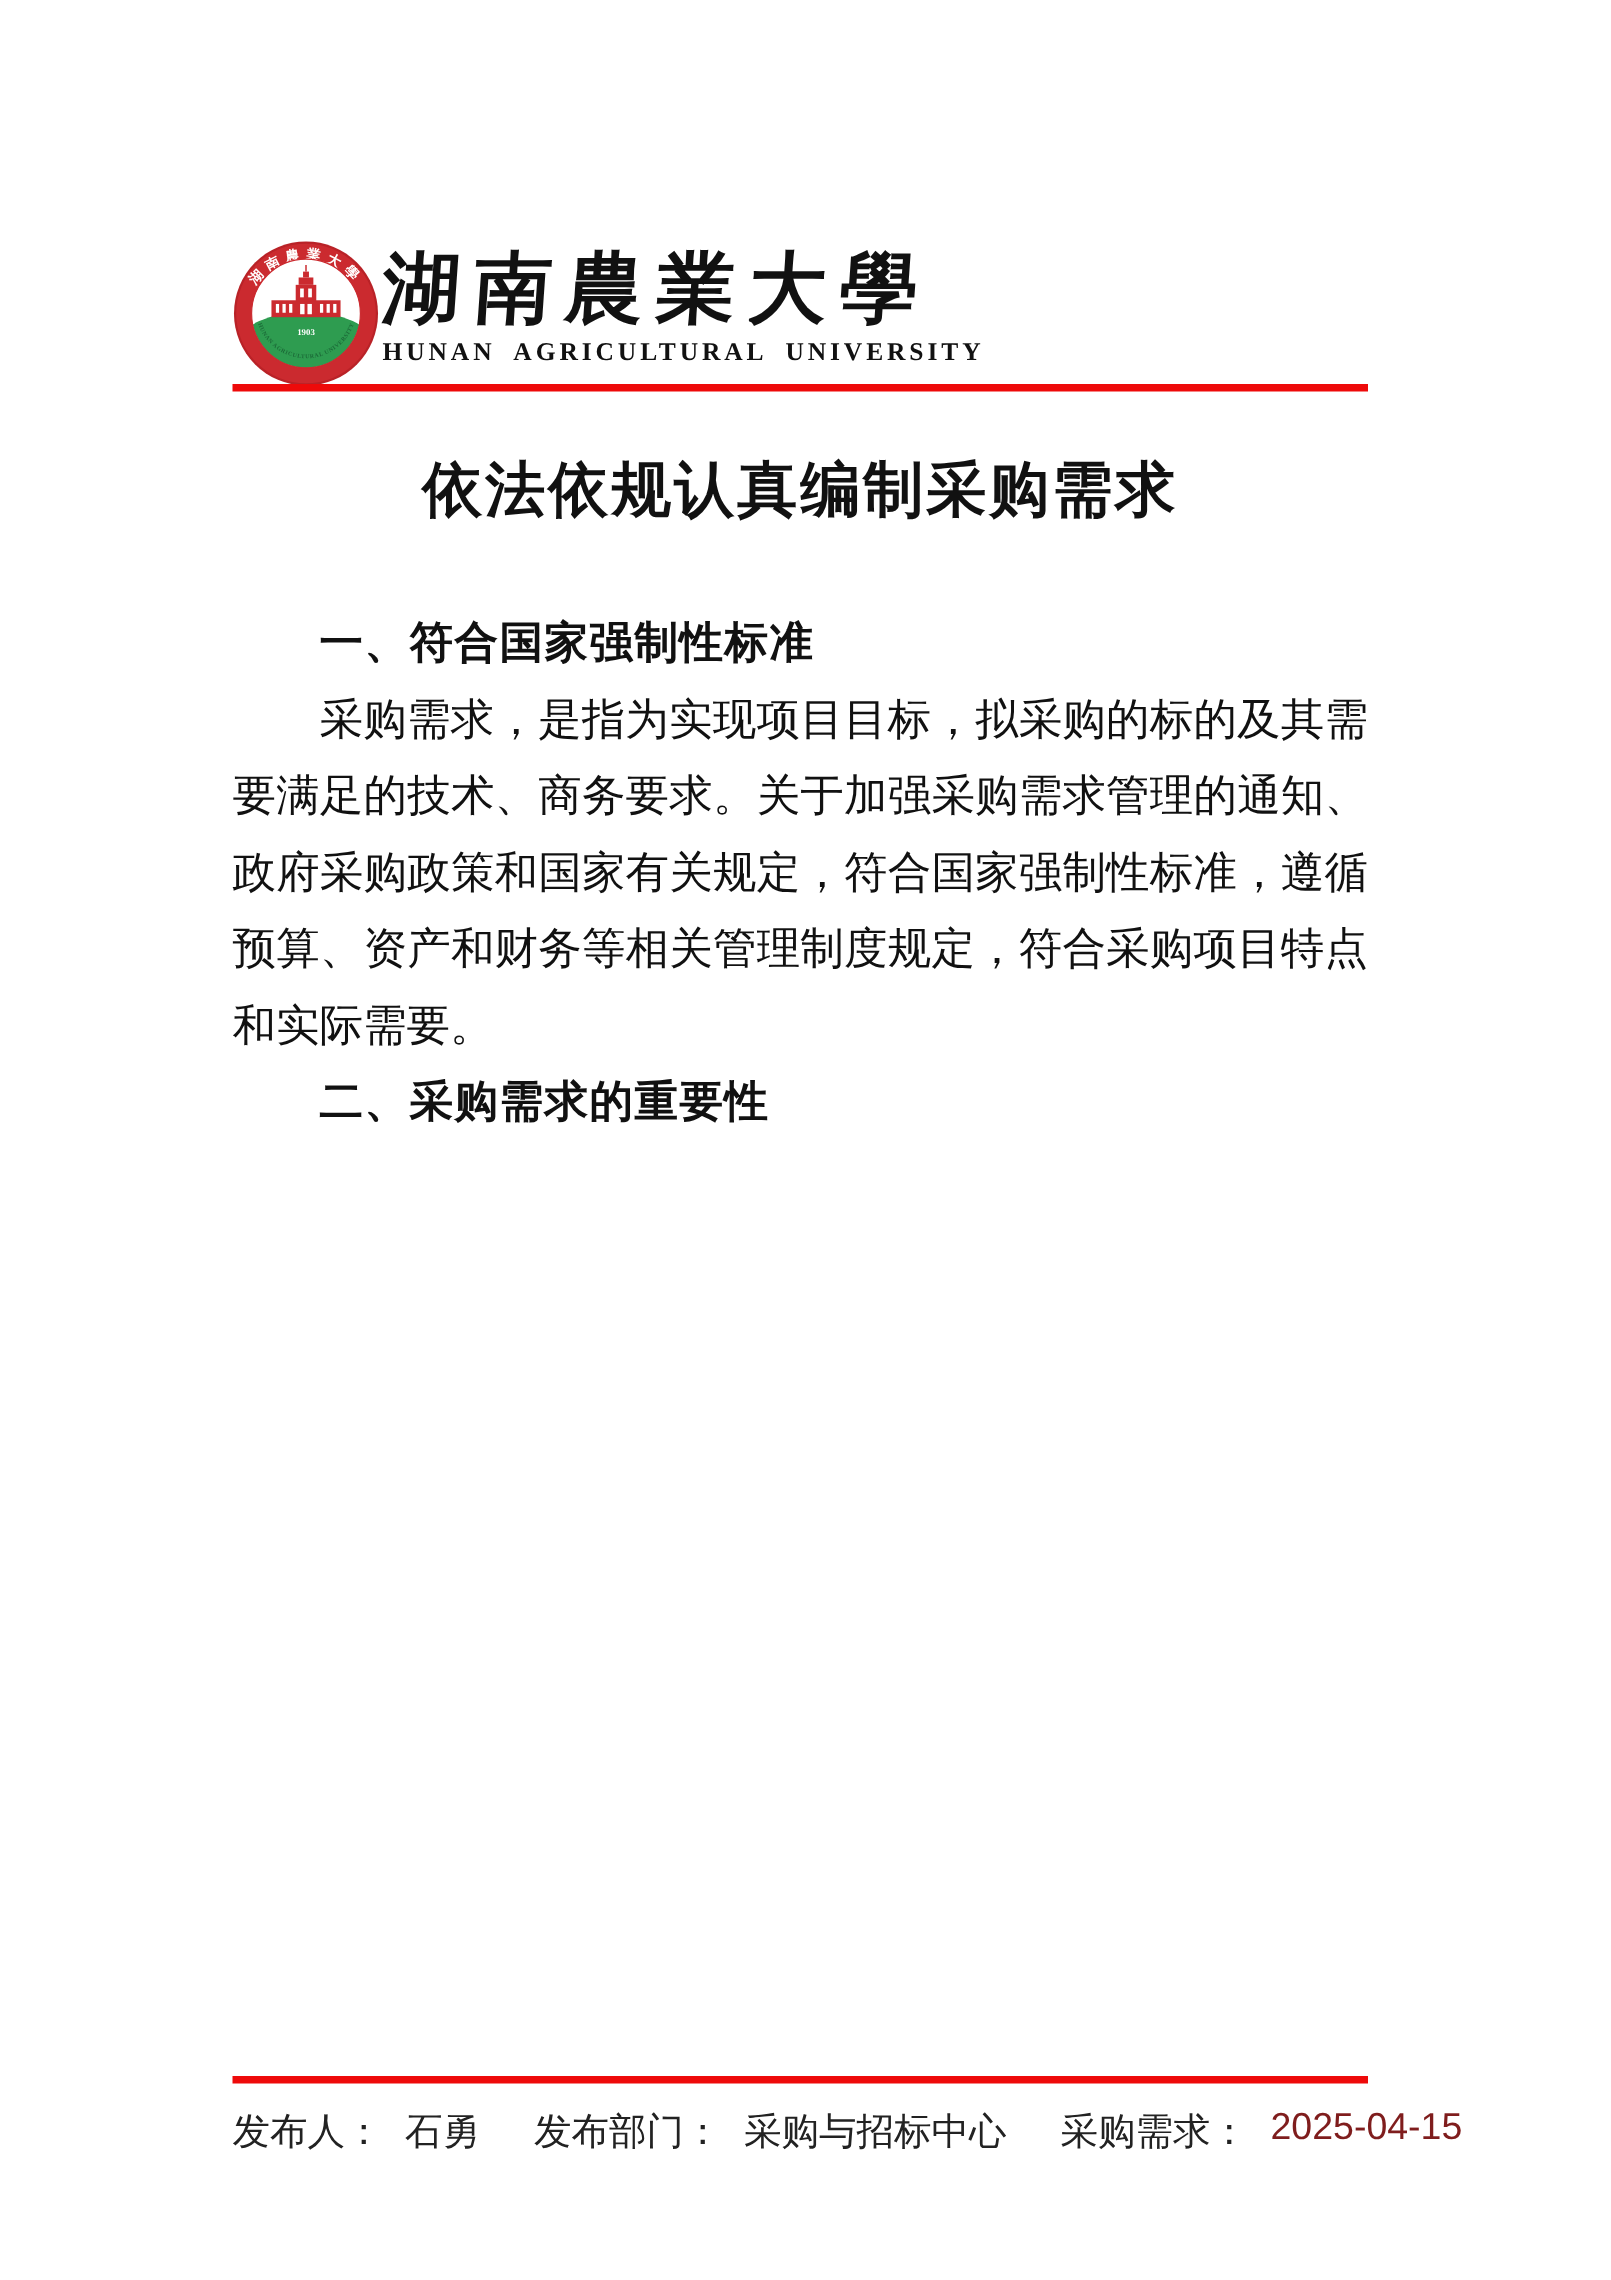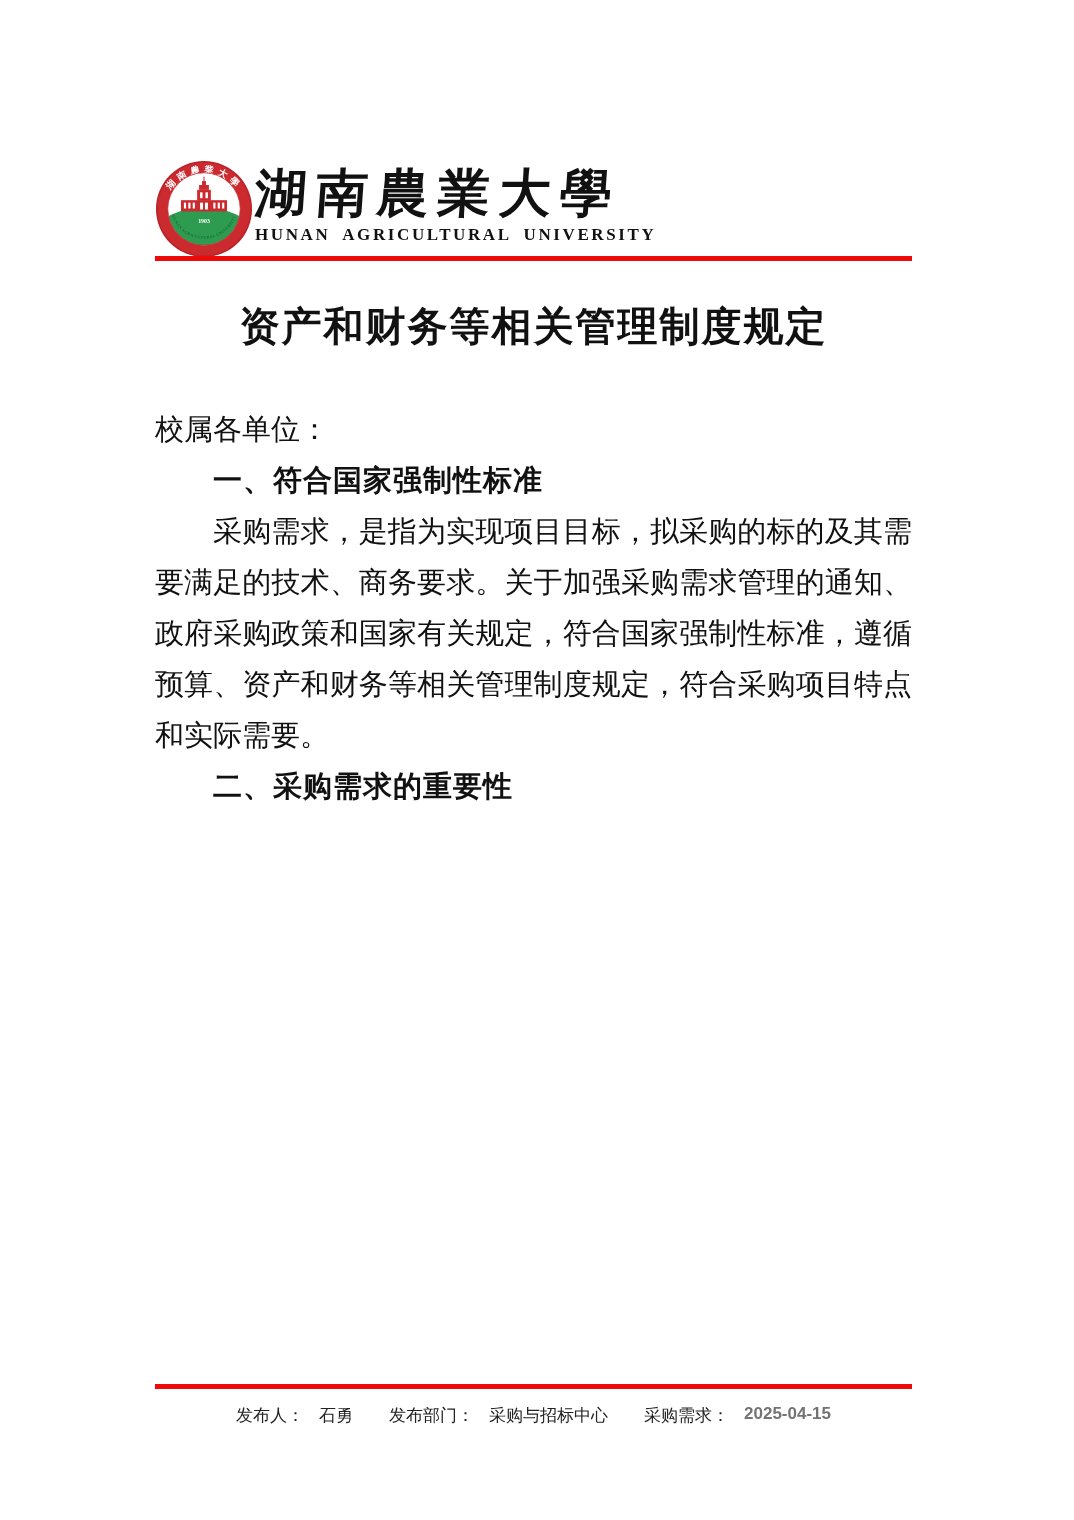--- a/index.html
+++ b/index.html
@@ -72,32 +72,32 @@
     font-weight: bold;
     letter-spacing: 1px;
   }
   
   .footer {
     position: absolute;
     top: 1404px;
     left: 155px;
     width: 757px;
     display: flex;
-    justify-content: center;
+    justify-content: space-between;
     gap: 36px;
-    font-size: 17px;
+    font-size: 25px;
     white-space: nowrap;
     color: #222222;
   }
   .footer .pair { display: inline-flex; }
   .footer .value { margin-left: 15px; }
   .footer .date-value {
     font-family: "Liberation Sans", "DejaVu Sans", sans-serif;
-    font-weight: bold;
-    color: #737373;
+    font-weight: normal;
+    color: #7f1d1d;
   }
 </style>
 </head>
 <body>
 
 <div class="page">
 
   <div class="header">
     <svg class="logo" viewBox="0 0 100 100" aria-hidden="true">
       <defs>
@@ -142,24 +142,23 @@
       <circle cx="50" cy="50" r="37" fill="none" stroke="#cb2a2f" stroke-width="0.8"></circle>
     </svg>
     <div class="brand">
       <div class="brand-cn">湖南農業大學</div>
       <div class="brand-en">HUNAN  AGRICULTURAL  UNIVERSITY</div>
     </div>
   </div>
 
   <div class="rule top" style="background:#ee0a0a"></div>
 
-  <h1 class="title">资产和财务等相关管理制度规定</h1>
+  <h1 class="title">依法依规认真编制采购需求</h1>
 
   <div class="doc-body">
-    <p>校属各单位：</p>
     <p class="sec-heading">一、符合国家强制性标准</p>
     <p class="indent">采购需求，是指为实现项目目标，拟采购的标的及其需要满足的技术、商务要求。关于加强采购需求管理的通知、 政府采购政策和国家有关规定，符合国家强制性标准，遵循预算、资产和财务等相关管理制度规定，符合采购项目特点和实际需要。</p>
     <p class="sec-heading">二、采购需求的重要性</p>
   </div>
 
   <div class="rule bottom" style="background:#ee0a0a"></div>
 
   <div class="footer">
     <span class="pair">
       <span class="label">发布人：</span>

